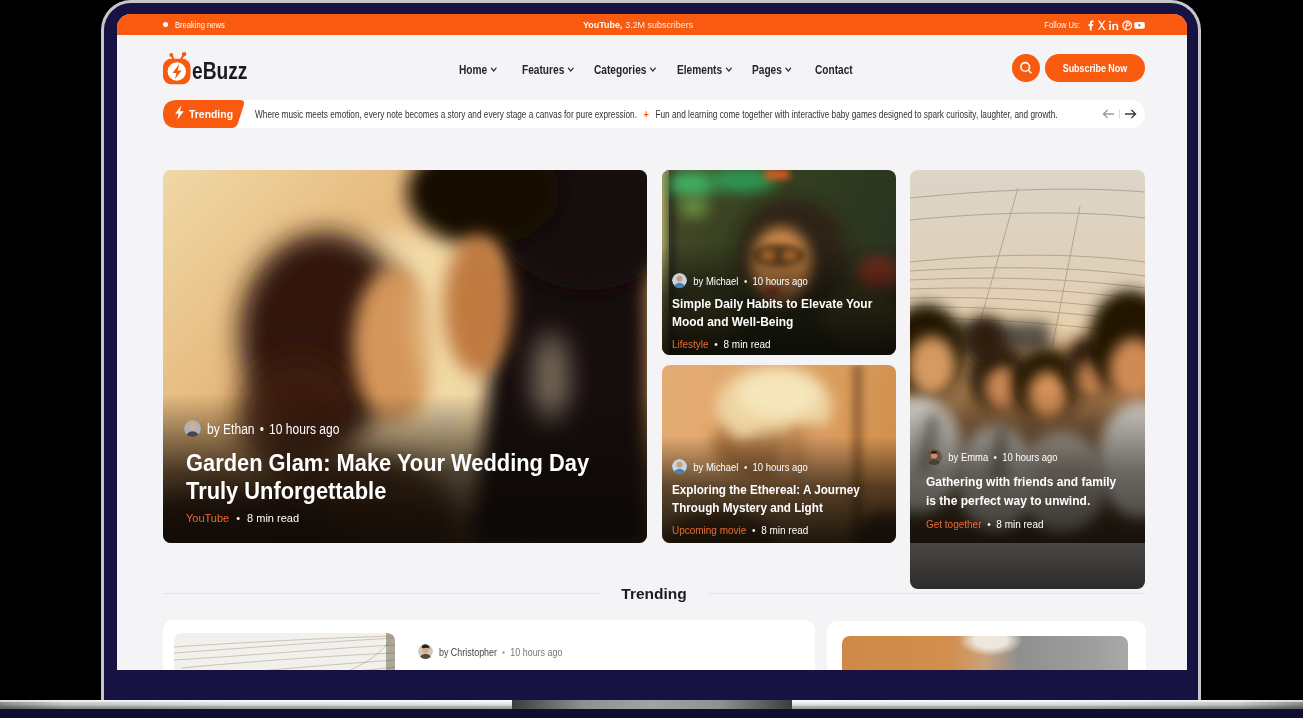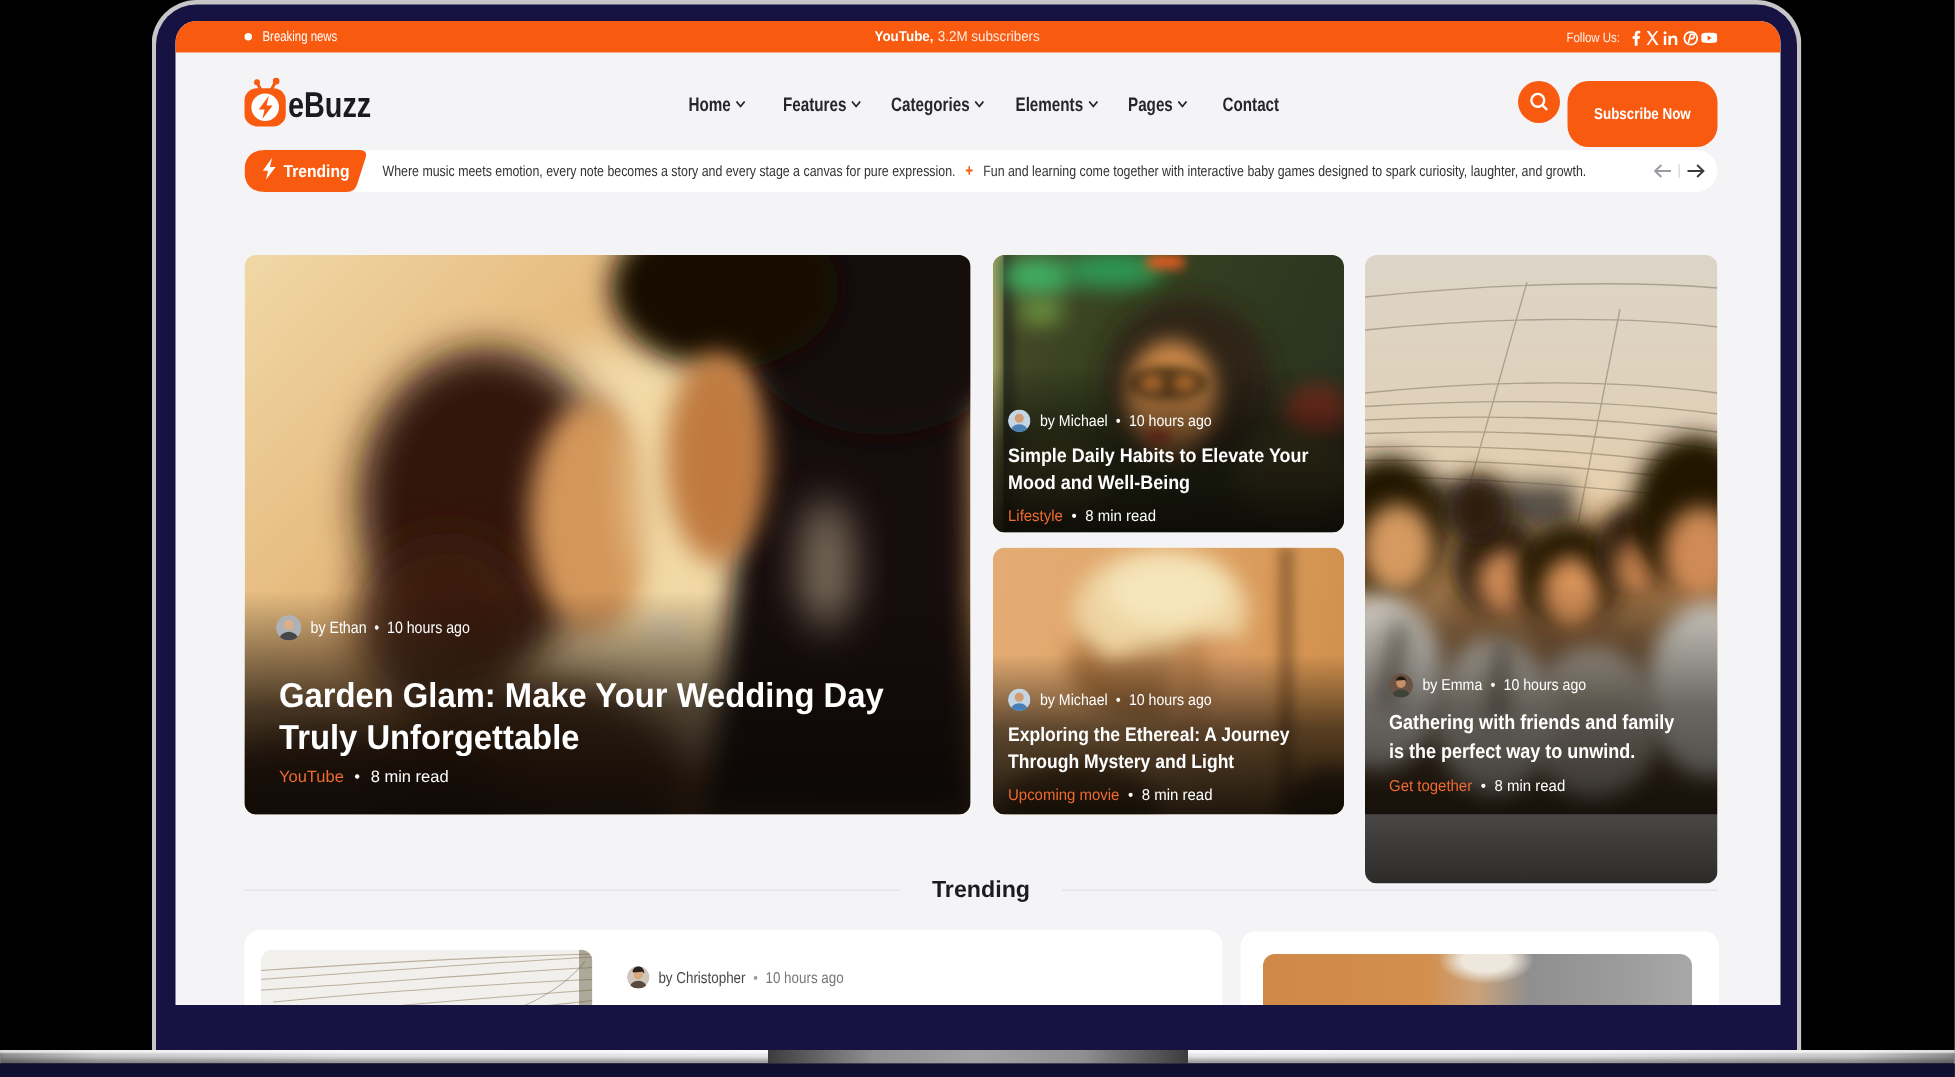--- a/index.html
+++ b/index.html
@@ -27,21 +27,21 @@
   #topbar .fu{position:absolute;right:42px;top:0;height:21px;display:flex;align-items:center;
     font-size:9px;color:rgba(255,255,255,.92);gap:7px}
 
   
   #logo{position:absolute;left:45px;top:37px;width:200px;height:34px}
   #logoTxt{position:absolute;left:75px;top:43px;font-size:24px;font-weight:700;color:#1b1b1e;transform:scaleX(.8);transform-origin:0 0}
   #nav{position:absolute;left:342px;top:48px;height:14px;font-size:13px;font-weight:700;color:#26262a}
   #nav .it{position:absolute;top:0;display:flex;align-items:center;gap:4px;white-space:nowrap;transform:scaleX(.78);transform-origin:0 50%}
   .chev{width:9px;height:5px;display:inline-block}
   #searchBtn{position:absolute;left:895px;top:40px;width:28px;height:28px;border-radius:50%;background:#f85a10}
-  #subBtn{position:absolute;left:928px;top:40px;width:100px;height:44px;border-radius:14px;background:#f85a10;
+  #subBtn{position:absolute;left:928px;top:40px;width:100px;height:28px;border-radius:14px;background:#f85a10;
     color:#fff;font-size:10.5px;font-weight:700;display:flex;align-items:center;justify-content:center}
   #subBtn span{transform:scaleX(.85)}
 
   
   #ticker{position:absolute;left:46px;top:86px;width:982px;height:28px;background:#fff;border-radius:14px}
   #tpill{position:absolute;left:0;top:0}
   #ttext{position:absolute;left:92px;top:0;height:28px;display:flex;align-items:center;white-space:nowrap;
     font-size:10px;color:#323236;transform:scaleX(.825);transform-origin:0 50%}
   #ttext .plus{color:#f85a10;font-weight:700;margin:0 8px;font-size:11px}
   #tarrows{position:absolute;right:7px;top:0;height:28px;display:flex;align-items:center}
@@ -200,21 +200,21 @@
           <ellipse cx="60" cy="372" rx="120" ry="55" fill="#43220f" opacity=".9" filter="url(#bL)"></ellipse>
           <path d="M338 0 H484 V373 H305 C328 265 332 100 338 0 Z" fill="#170c07" filter="url(#bL2)"></path>
           <ellipse cx="425" cy="40" rx="95" ry="80" fill="#170c07" filter="url(#bL2)"></ellipse>
           <ellipse cx="320" cy="22" rx="76" ry="54" fill="#120a05" filter="url(#bL2)"></ellipse>
           <ellipse cx="315" cy="135" rx="34" ry="70" fill="#c07a40" filter="url(#bL2)"></ellipse>
           <ellipse cx="388" cy="208" rx="18" ry="46" fill="#e0cba8" opacity=".5" filter="url(#bL)"></ellipse>
           <ellipse cx="282" cy="250" rx="9" ry="6" fill="#c8d2e8" opacity=".6" filter="url(#bL2)"></ellipse>
           <ellipse cx="300" cy="330" rx="8" ry="5" fill="#c8d2e8" opacity=".55" filter="url(#bL2)"></ellipse>
         </svg></div>
         <div id="ovL"></div>
-        <div class="byline" style="left:21px;top:240px;font-size:11px">
+        <div class="byline" style="left:21px;top:250px;font-size:14px">
           <svg class="av" width="17" height="17" viewBox="0 0 17 17">
             <circle cx="8.5" cy="8.5" r="8.5" fill="#aeb2b6"></circle>
             <circle cx="8.5" cy="6.6" r="3.4" fill="#d9b08c"></circle>
             <path d="M2 17a6.5 5.8 0 0 1 13 0z" fill="#44464a"></path>
           </svg>
           <span class="btx" style="transform:scaleX(.86)">
             <span class="tx">by Ethan</span>
             <span class="sep">•</span>
             <span class="tx" style="margin-left:0">10 hours ago</span>
           </span>

